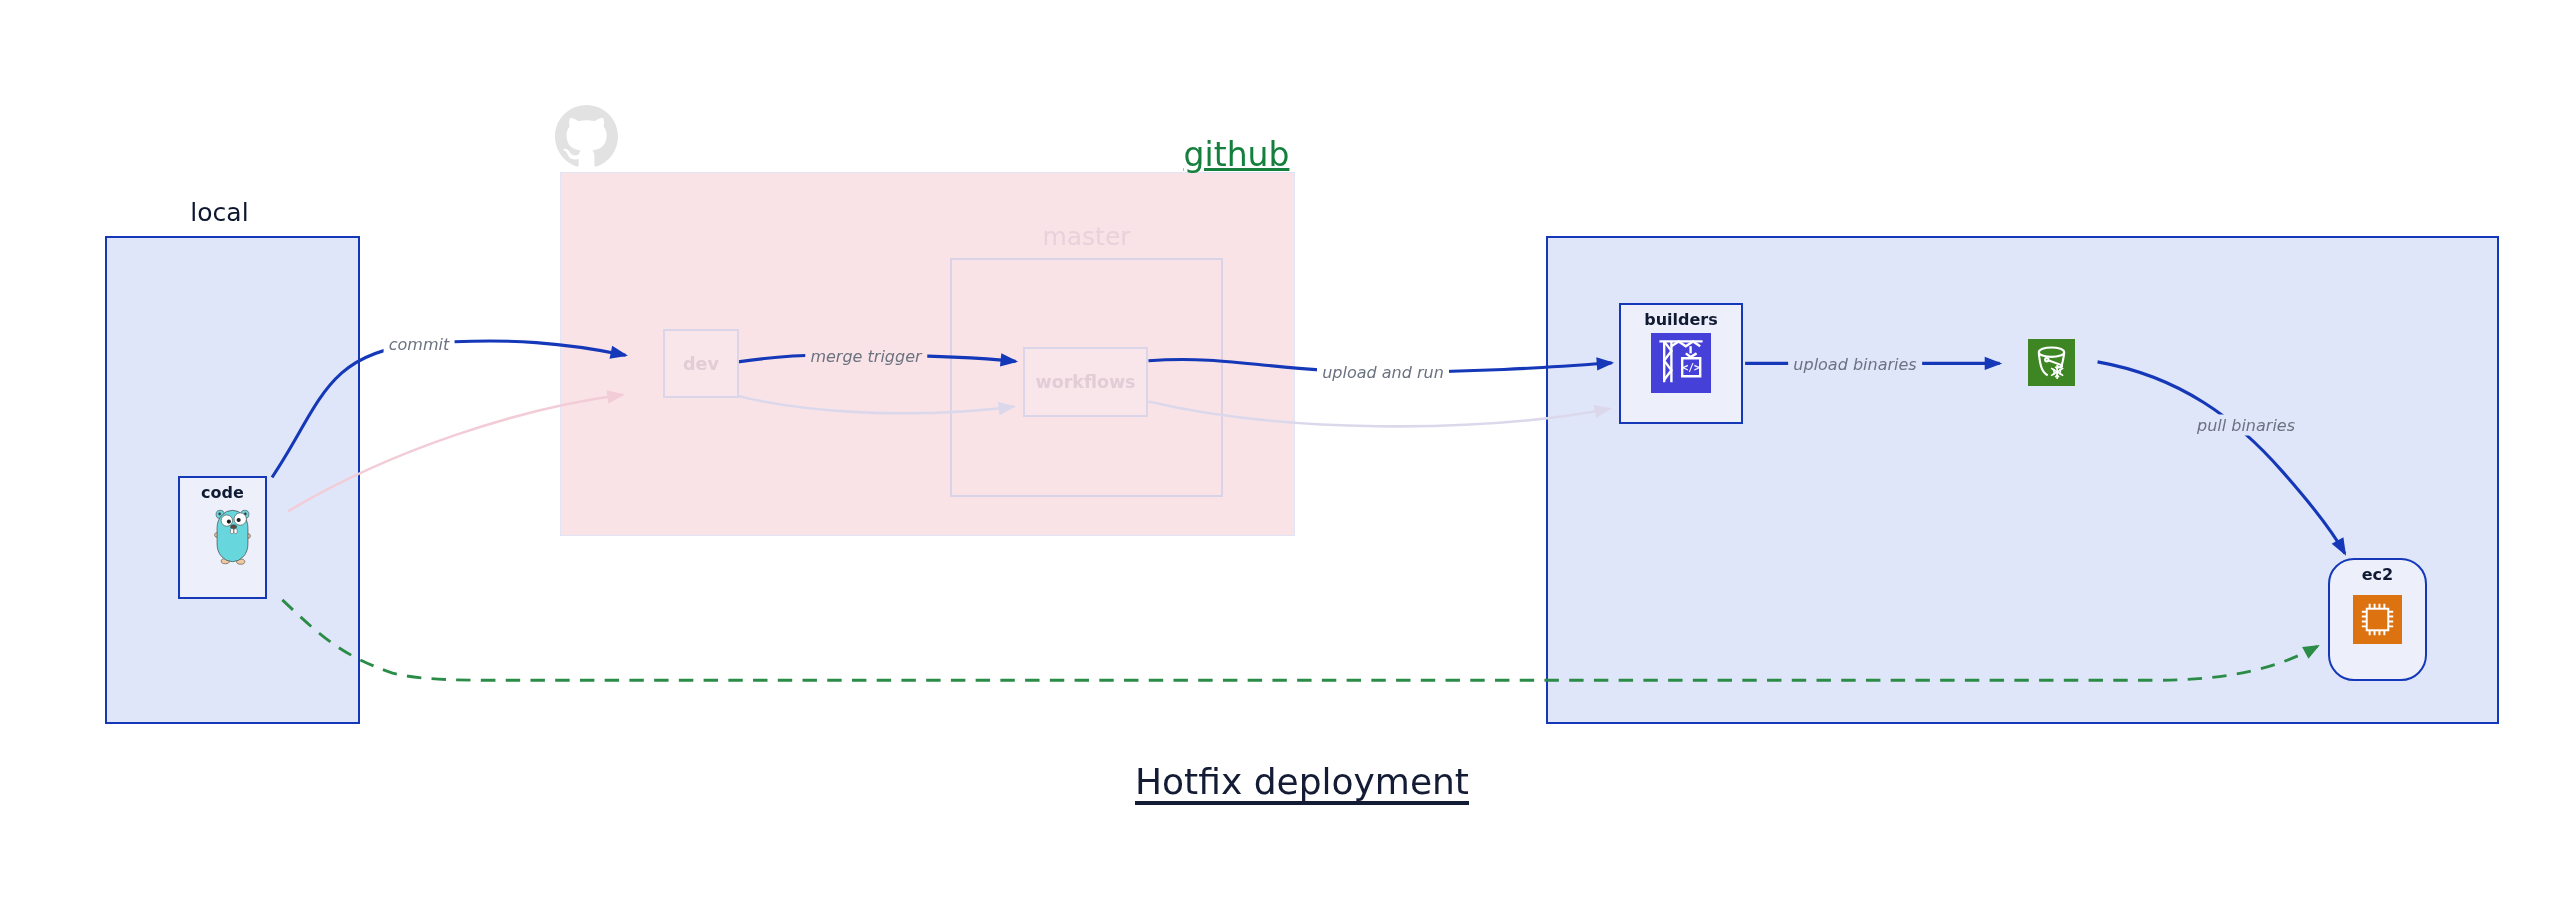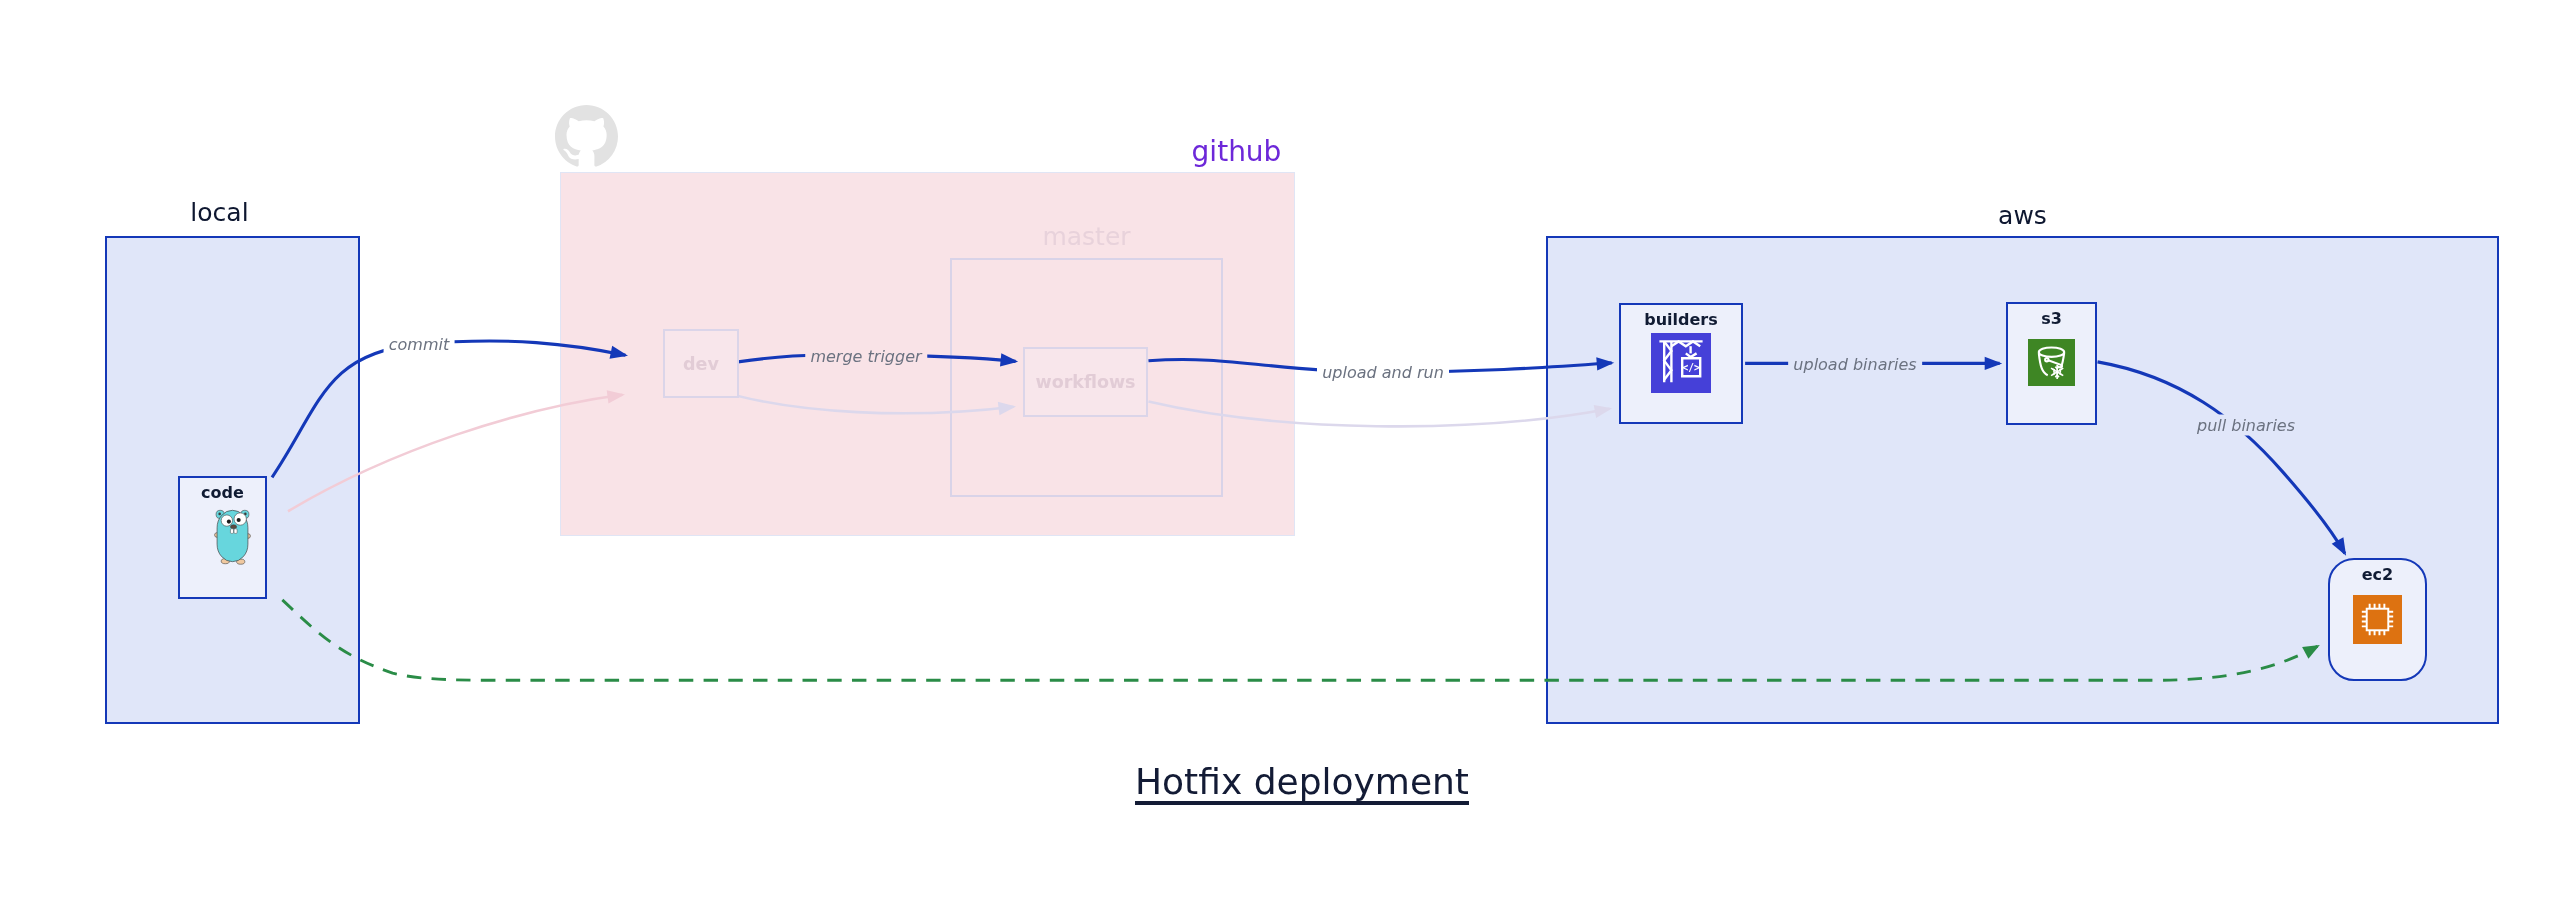--- a/index.html
+++ b/index.html
@@ -6,21 +6,21 @@
   #canvas{
     position:relative;width:2604px;height:902px;background:#ffffff;
     font-family:"DejaVu Sans",sans-serif;overflow:hidden;
   }
   .layer{position:absolute;left:0;top:0;width:100%;height:100%;}
   .group-box{position:absolute;background:#e0e6f9;border:2.6px solid #1438b8;box-sizing:border-box;z-index:1;}
   .github-region{position:absolute;background:#f9e3e7;border:1.5px solid #e0e5f5;box-sizing:border-box;z-index:0;}
   .master-box{position:absolute;border:2.1px solid #d9d3e8;box-sizing:border-box;z-index:1;}
   .group-label{position:absolute;font-size:25px;color:#0e1730;text-align:center;z-index:1;}
   .ghost-label{position:absolute;text-align:center;z-index:1;}
-  .github-word{font-size:28px;color:#6d28d9;}
+  .github-word{font-size:33px;color:#15803d;text-decoration:underline;}
   .master-word{font-size:25px;color:#e8d2db;}
   .node{position:absolute;background:#edf0fb;border:2.6px solid #1438b8;box-sizing:border-box;text-align:center;z-index:4;}
   .node .node-label{display:block;margin-top:5.2px;font-weight:bold;font-size:16px;color:#101b33;}
   .node-faded{position:absolute;background:#f8e6eb;border:2.1px solid #dbd5e9;box-sizing:border-box;
     display:flex;align-items:center;justify-content:center;z-index:4;}
   .node-faded .node-label{font-weight:bold;font-size:17.5px;color:#e2ccd6;}
   .icon-tile{position:absolute;display:block;z-index:5;}
   #arrows{z-index:2;pointer-events:none;}
   .edge-label{position:absolute;transform:translate(-50%,-50%);font-style:italic;font-size:16px;
     color:#6b7280;white-space:nowrap;padding:1px 5.2px;z-index:3;}
@@ -41,21 +41,20 @@
   </svg>
   <div class="ghost-label github-word" style="left:1180px;top:135px;width:113px;">github</div>
 
   <div class="github-region" style="left:560px;top:172px;width:735px;height:364px;"></div>
   <div class="ghost-label master-word" style="left:950px;top:222px;width:273px;">master</div>
   <div class="master-box" style="left:950px;top:258px;width:273px;height:239px;"></div>
 
   <div class="group-label" style="left:92px;top:198px;width:255px;">local</div>
   <div class="group-box" style="left:105px;top:236px;width:255px;height:488px;"></div>
 
-  <div class="group-label" style="left:1546px;top:201px;width:953px;">aws</div>
   <div class="group-box" style="left:1546px;top:236px;width:953px;height:488px;"></div>
 
   <svg id="arrows" class="layer" width="2604" height="902" viewBox="0 0 5054 1750">
     <defs>
       <marker id="mBlue" markerUnits="userSpaceOnUse" markerWidth="40" markerHeight="32" refX="32" refY="16" orient="auto">
         <path d="M3 3 L37 16 L3 29 Z" fill="#1438b8"></path>
       </marker>
       <marker id="mPink" markerUnits="userSpaceOnUse" markerWidth="40" markerHeight="32" refX="32" refY="16" orient="auto">
         <path d="M3 3 L37 16 L3 29 Z" fill="#f2ccd6"></path>
       </marker>
@@ -126,23 +125,20 @@
       <path d="M22 14 L34 30 L22 46 L34 62 L22 78"></path>
       <path d="M14 14 H86"></path>
       <path d="M34 22 L46 14 L58 22 L70 14 L82 22"></path>
       <path d="M66 22 V34"></path>
       <path d="M52 42 H82 V72 H52 Z"></path>
       <path d="M58 34 L66 40 L76 34"></path>
     </g>
     <text x="67" y="63" font-family="DejaVu Sans Mono, monospace" font-size="16" font-weight="bold" fill="#ffffff" text-anchor="middle">&lt;/&gt;</text>
   </svg>
 
-  <div class="node" style="left:2006px;top:302px;width:91px;height:123px;">
-    <span class="node-label">s3</span>
-  </div>
   <svg class="icon-tile" style="left:2028px;top:339px;" width="47" height="47" viewBox="0 0 100 100">
     <rect x="0" y="0" width="100" height="100" fill="#3e8624"></rect>
     <g stroke="#ffffff" stroke-width="4.5" fill="none">
       <ellipse cx="50" cy="28" rx="27" ry="10"></ellipse>
       <path d="M23 30 C26 58 30 72 42 77"></path>
       <path d="M77 30 C75 44 73 54 70 61"></path>
       <circle cx="40" cy="44" r="3.5"></circle>
       <path d="M43 45 L70 55 C74 57 72 62 67 60 L62 58"></path>
     </g>
     <g stroke="#ffffff" stroke-width="3.5" fill="none">

